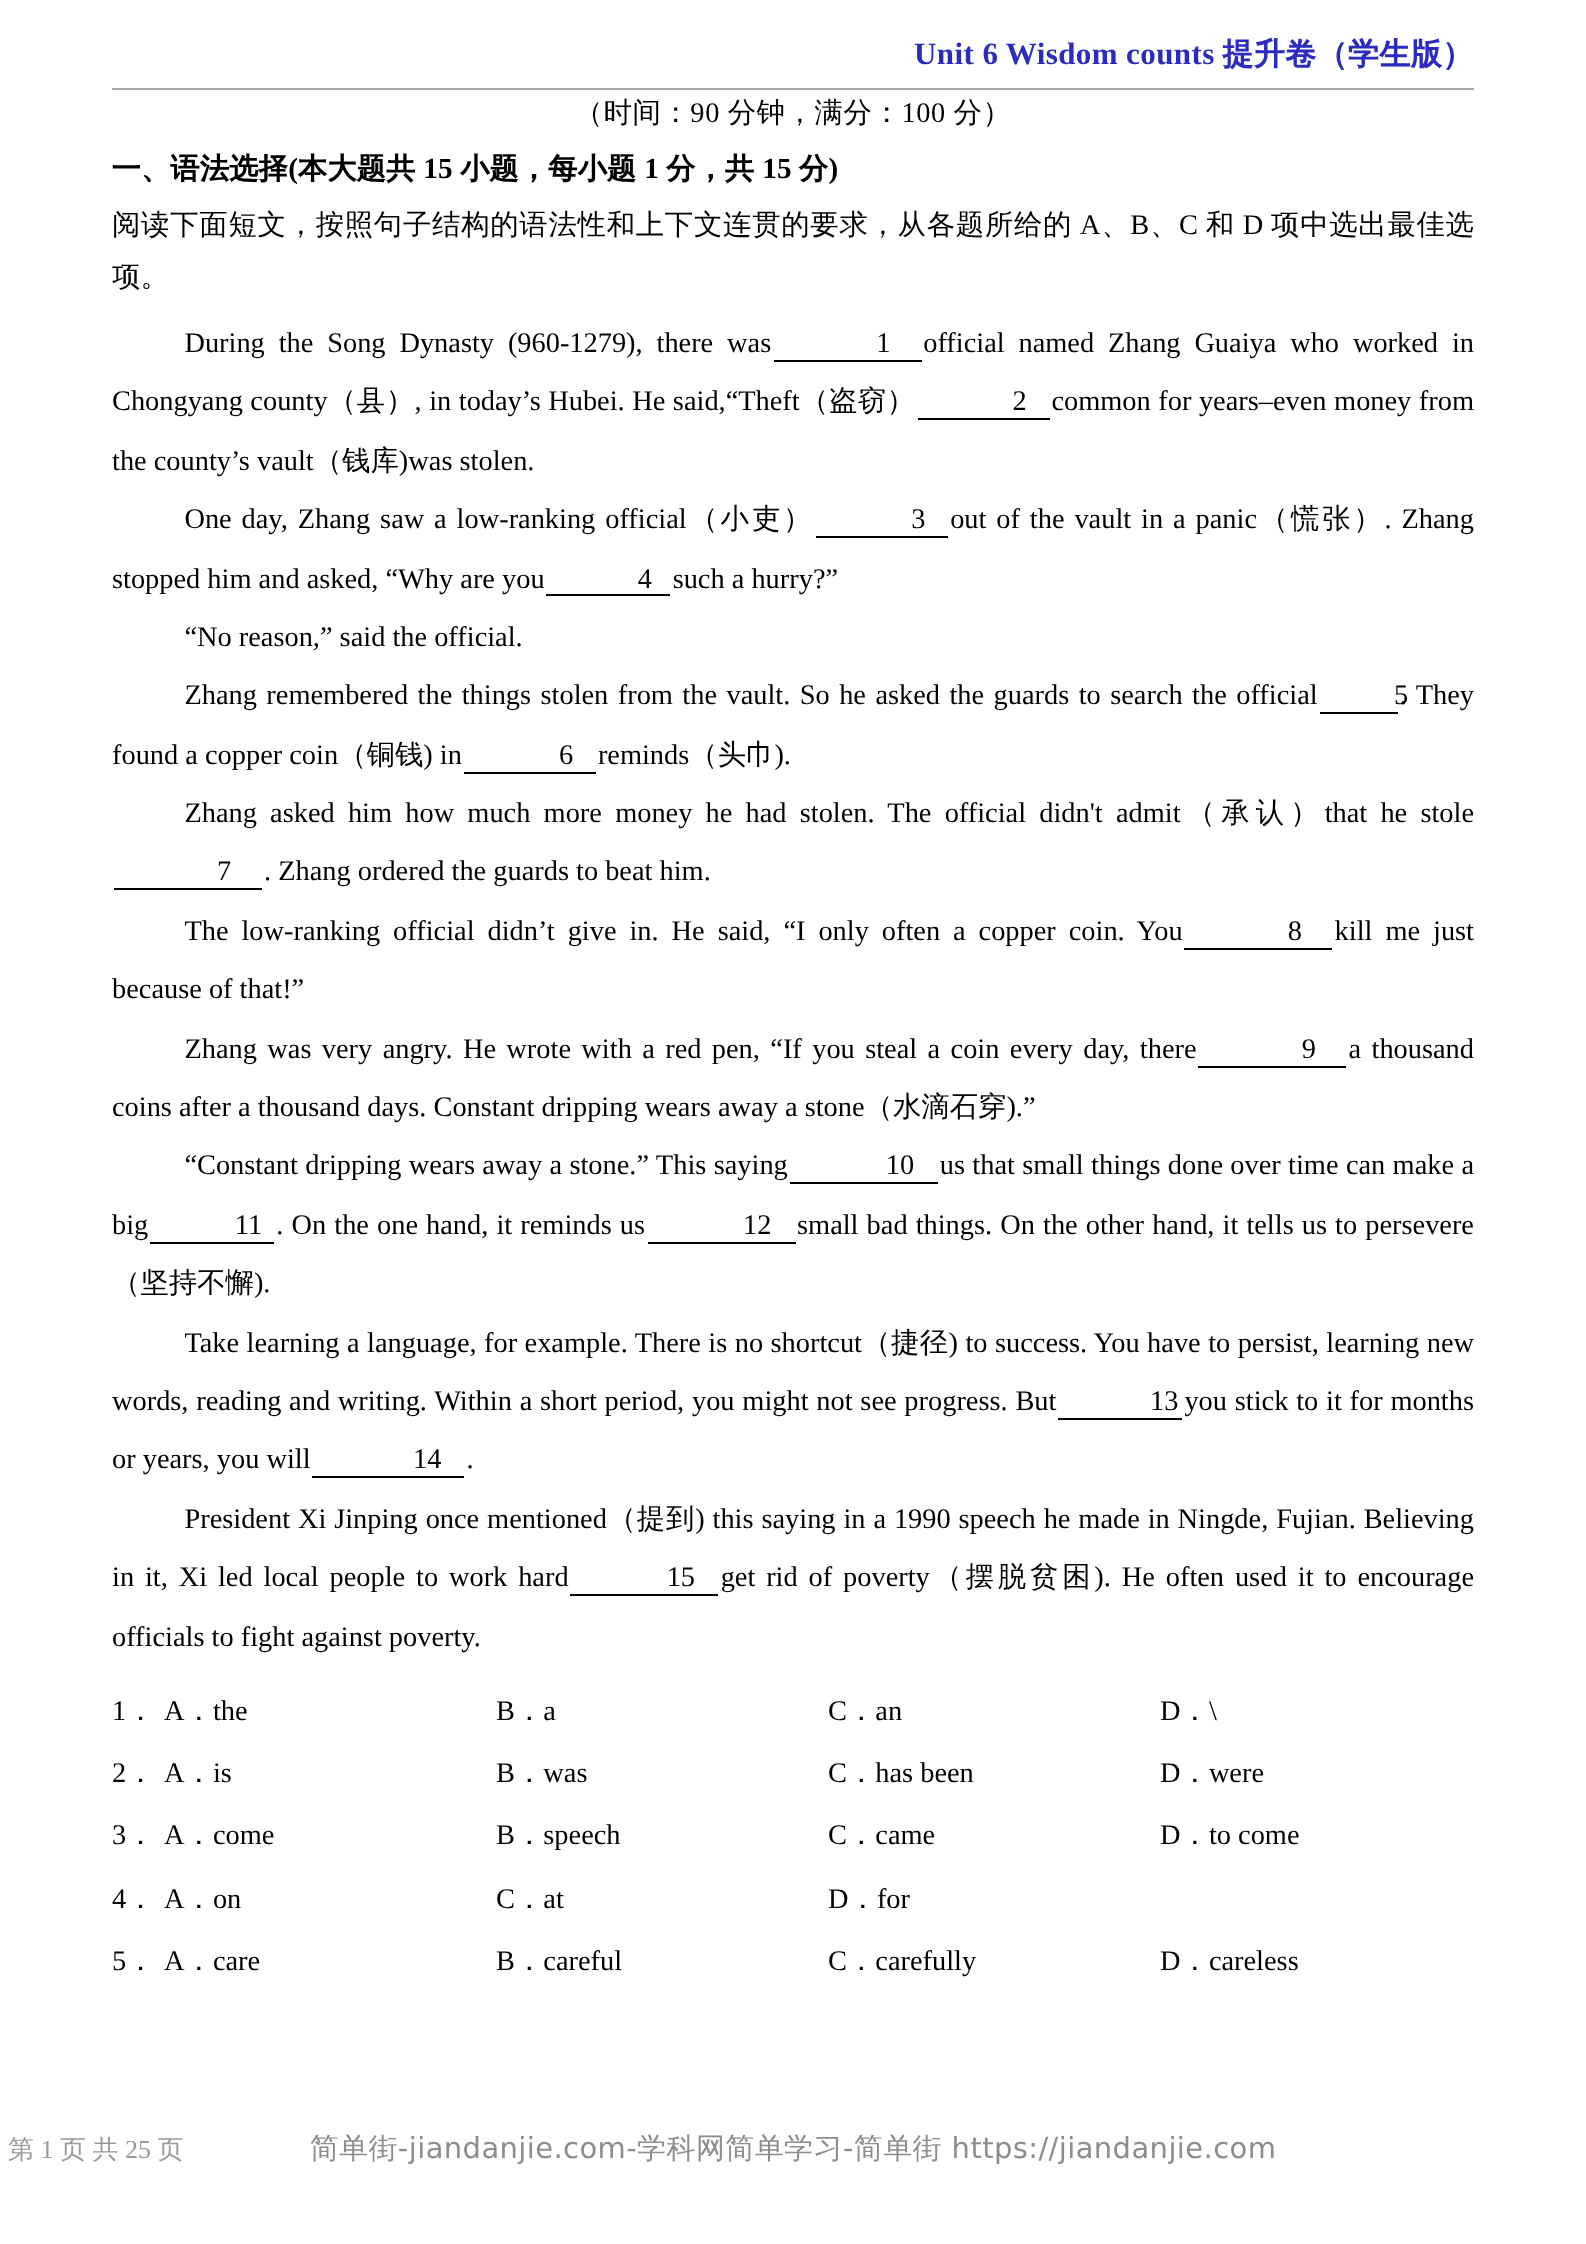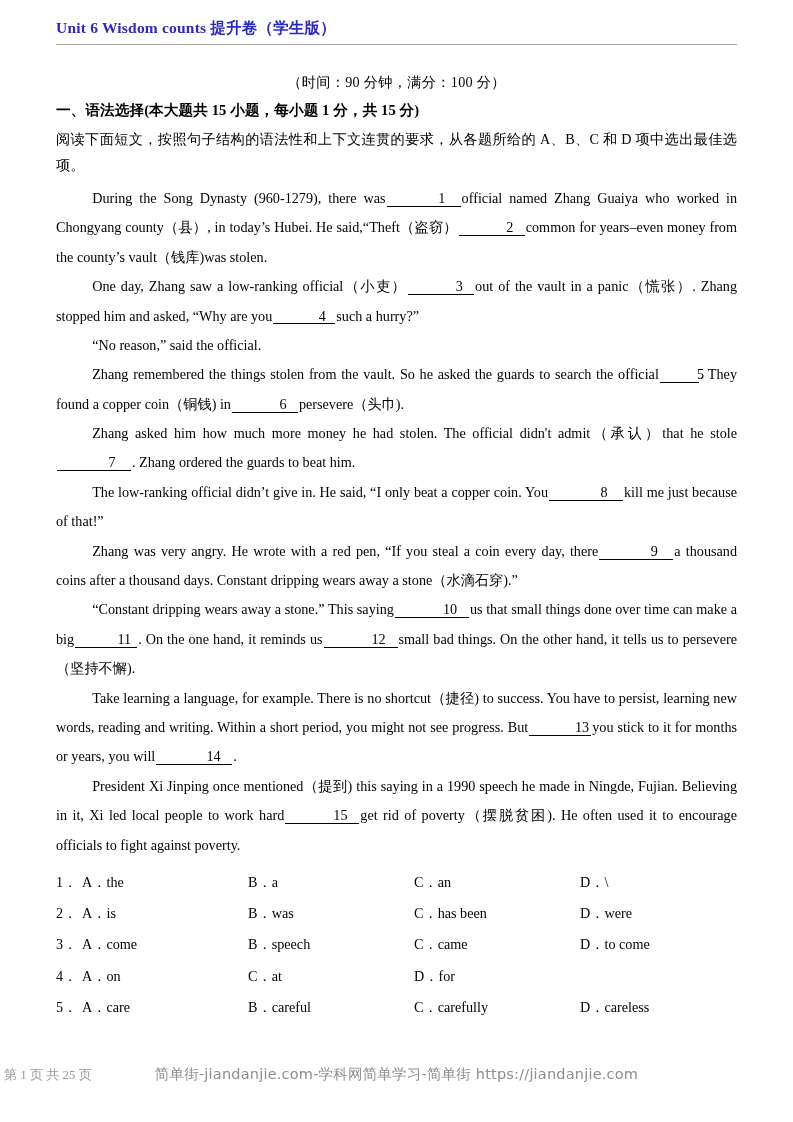--- a/index.html
+++ b/index.html
@@ -17,39 +17,39 @@
   }
   .page {
     position: relative;
     width: 793px;
     height: 1122px;
     box-sizing: border-box;
     padding: 0 56px;
   }
   
   .doc-title {
-    text-align: left;
+    text-align: right;
     color: #2b2bbf;
     font-weight: bold;
     font-size: 15.5px;
     letter-spacing: 0.2px;
     padding-top: 18px;
     padding-bottom: 7px;
     line-height: 1.25;
   }
   .header-rule {
     border: 0;
     border-top: 1.6px solid #a6a6a6;
     margin: 0 0 0 0;
     width: 100%;
   }
   .exam-info {
     text-align: center;
     font-size: 14.2px;
-    margin-top: 28px;
+    margin-top: 2px;
     margin-bottom: 9px;
     letter-spacing: 0.3px;
   }
   .section-heading {
     font-weight: bold;
     font-size: 14.6px;
     margin: 8px 0 7px 0;
     letter-spacing: 0.1px;
   }
   .instruction {
@@ -145,25 +145,25 @@
   <div class="instruction">阅读下面短文，按照句子结构的语法性和上下文连贯的要求，从各题所给的 A、B、C 和 D 项中选出最佳选项。</div>
 
   <div class="passage">
 
     <p><span>During the Song Dynasty (960-1279), there was</span><span class="blank w1">1</span><span>official named Zhang Guaiya who worked in Chongyang county（县）, in today’s Hubei. He said,“Theft（盗窃）</span><span class="blank w2">2</span><span>common for years–even money from the county’s vault（钱库)was stolen.</span></p>
 
     <p><span>One day, Zhang saw a low-ranking official（小吏）</span><span class="blank w2">3</span><span>out of the vault in a panic（慌张）. Zhang stopped him and asked, “Why are you</span><span class="blank w3">4</span><span>such a hurry?”</span></p>
 
     <p>“No reason,” said the official.</p>
 
-    <p><span>Zhang remembered the things stolen from the vault. So he asked the guards to search the official</span><span class="blank w-lead">5</span><span>. They found a copper coin（铜钱) in</span><span class="blank w2">6</span><span>persevere（头巾).</span></p>
+    <p><span>Zhang remembered the things stolen from the vault. So he asked the guards to search the official</span><span class="blank w-lead">5</span><span>. They found a copper coin（铜钱) in</span><span class="blank w2">6</span><span>reminds（头巾).</span></p>
 
     <p><span>Zhang asked him how much more money he had stolen. The official didn't admit（承认）that he stole</span><span class="blank w1">7</span><span>. Zhang ordered the guards to beat him.</span></p>
 
-    <p><span>The low-ranking official didn’t give in. He said, “I only beat a copper coin. You</span><span class="blank w1">8</span><span>kill me just because of that!”</span></p>
+    <p><span>The low-ranking official didn’t give in. He said, “I only often a copper coin. You</span><span class="blank w1">8</span><span>kill me just because of that!”</span></p>
 
     <p><span>Zhang was very angry. He wrote with a red pen, “If you steal a coin every day, there</span><span class="blank w1">9</span><span>a thousand coins after a thousand days. Constant dripping wears away a stone（水滴石穿).”</span></p>
 
     <p><span>“Constant dripping wears away a stone.” This saying</span><span class="blank w1">10</span><span>us that small things done over time can make a big</span><span class="blank w3">11</span><span>. On the one hand, it reminds us</span><span class="blank w1">12</span><span>small bad things. On the other hand, it tells us to persevere（坚持不懈).</span></p>
 
     <p><span>Take learning a language, for example. There is no shortcut（捷径) to success. You have to persist, learning new words, reading and writing. Within a short period, you might not see progress. But</span><span class="blank w-13">13</span><span>you stick to it for months or years, you will</span><span class="blank w-14">14</span><span>.</span></p>
 
     <p><span>President Xi Jinping once mentioned（提到) this saying in a 1990 speech he made in Ningde, Fujian. Believing in it, Xi led local people to work hard</span><span class="blank w1">15</span><span>get rid of poverty（摆脱贫困). He often used it to encourage officials to fight against poverty.</span></p>
 
   </div>

